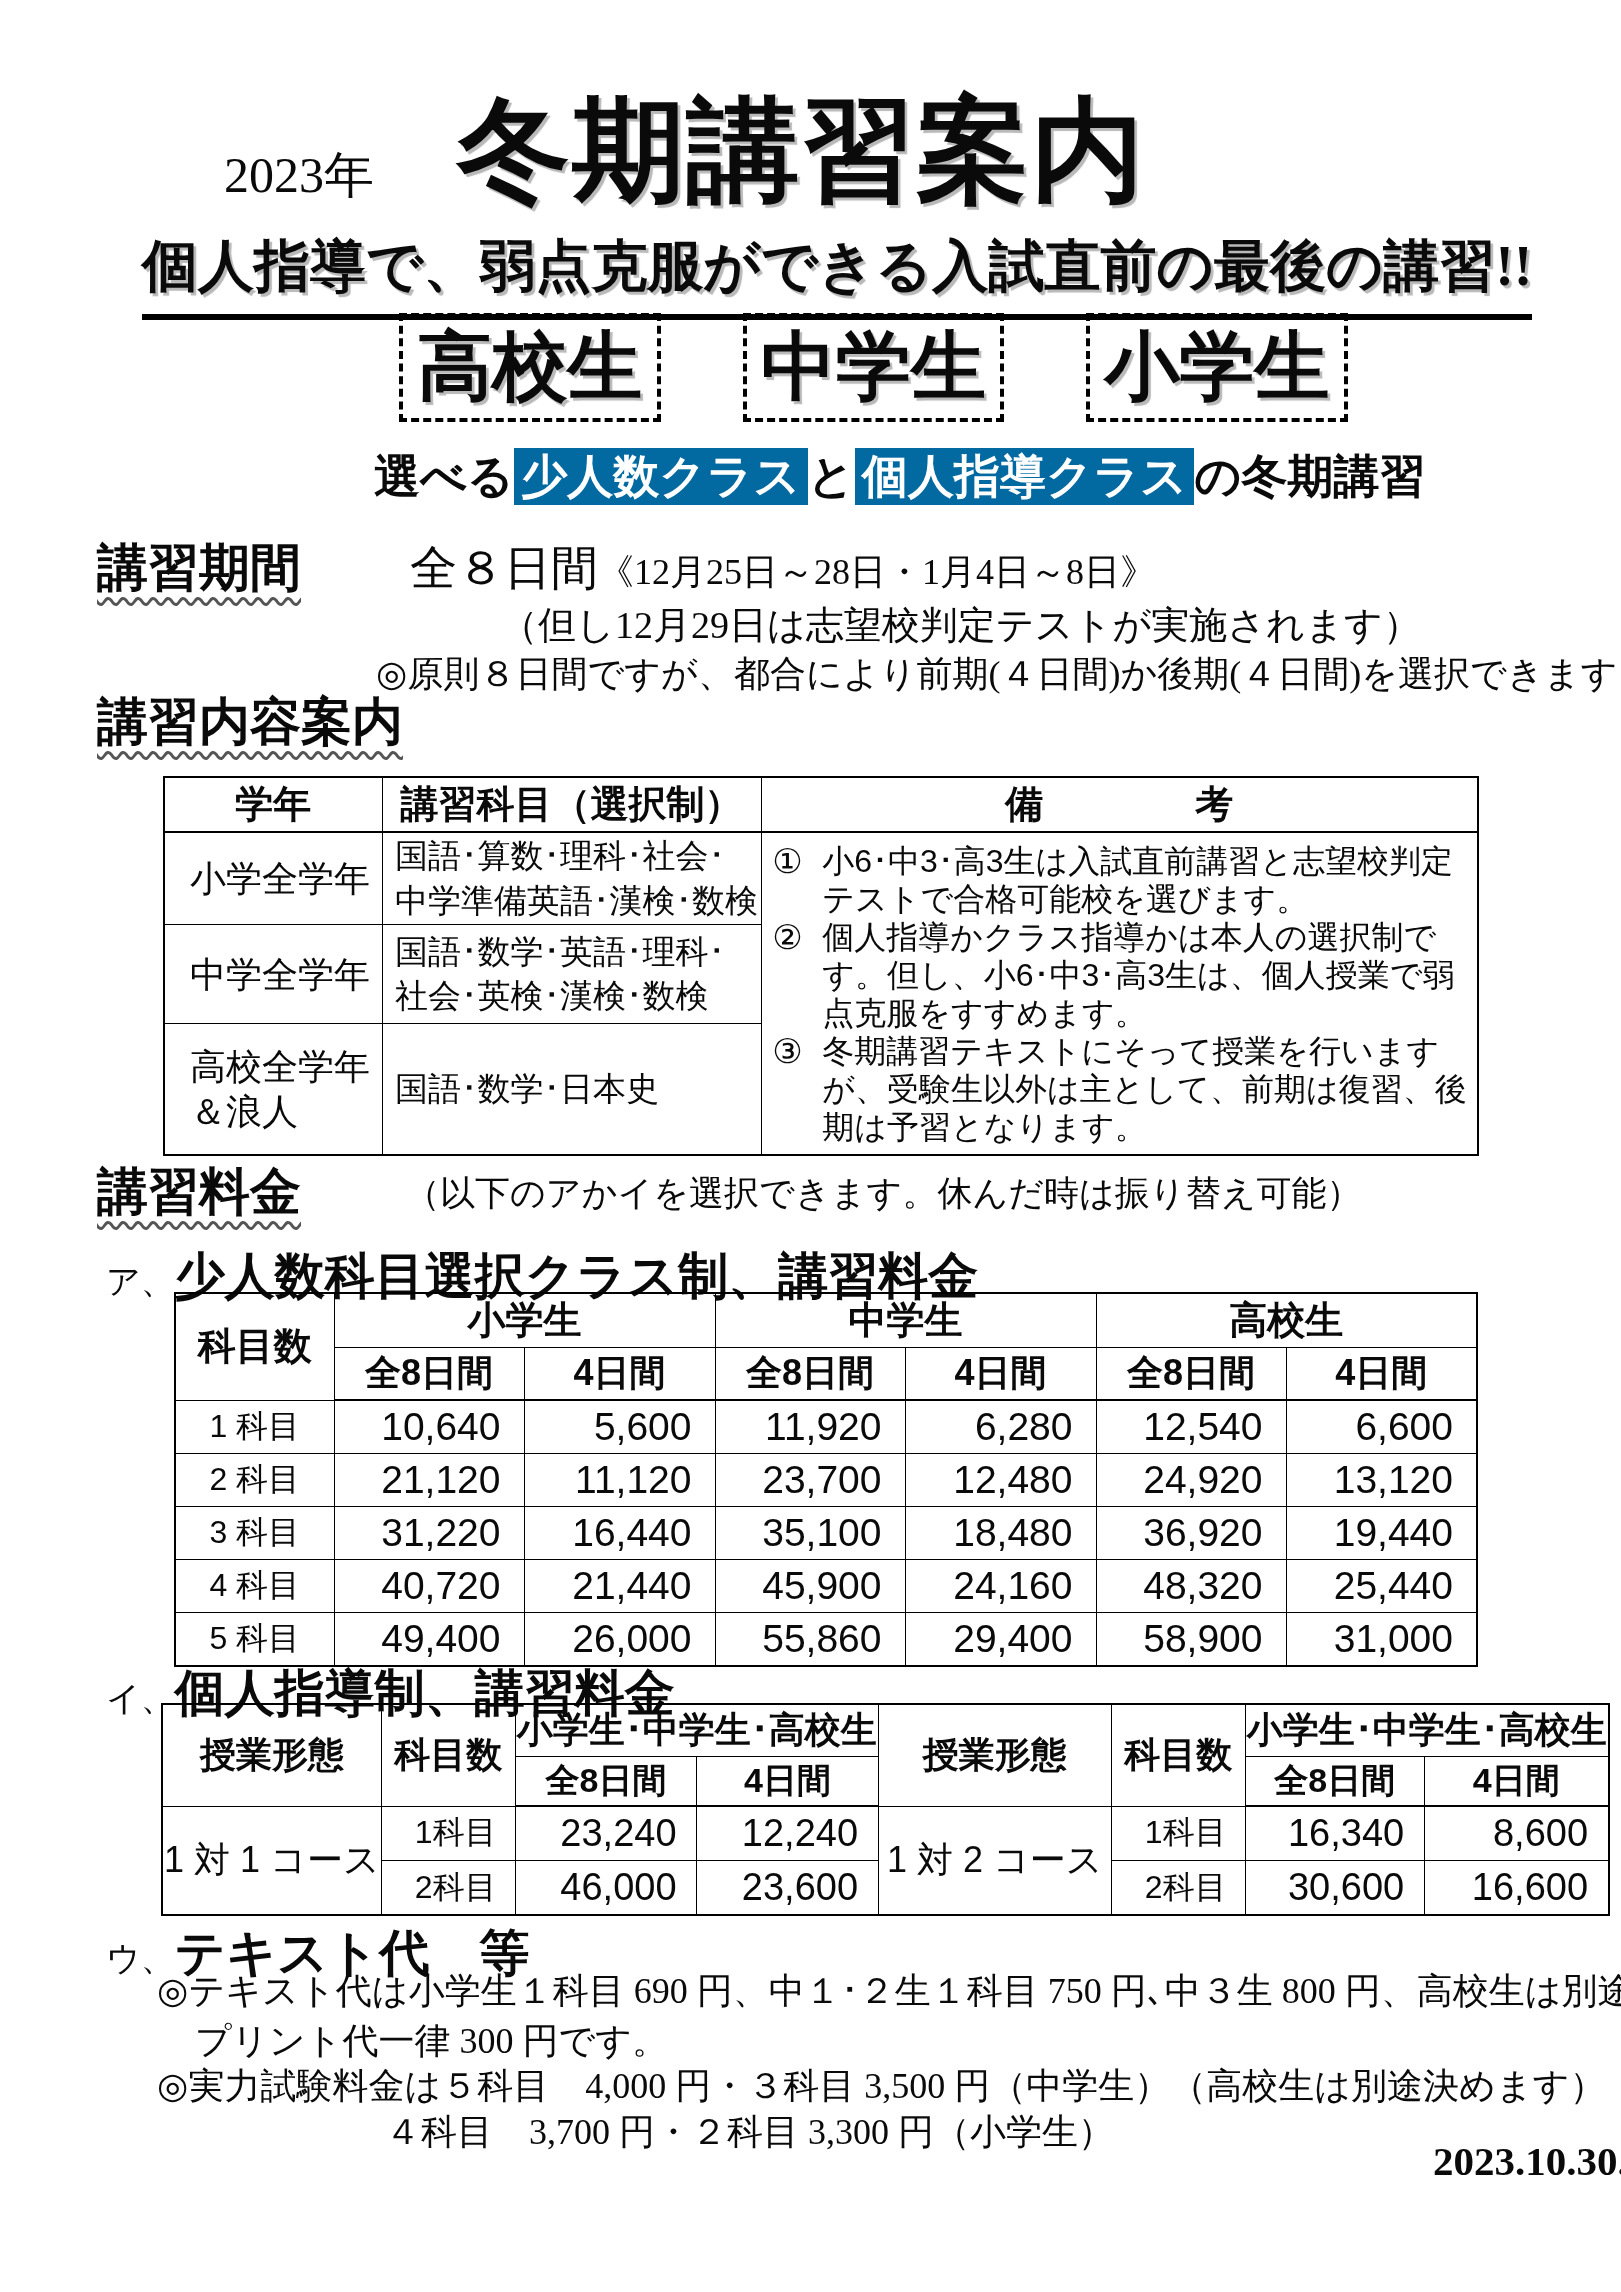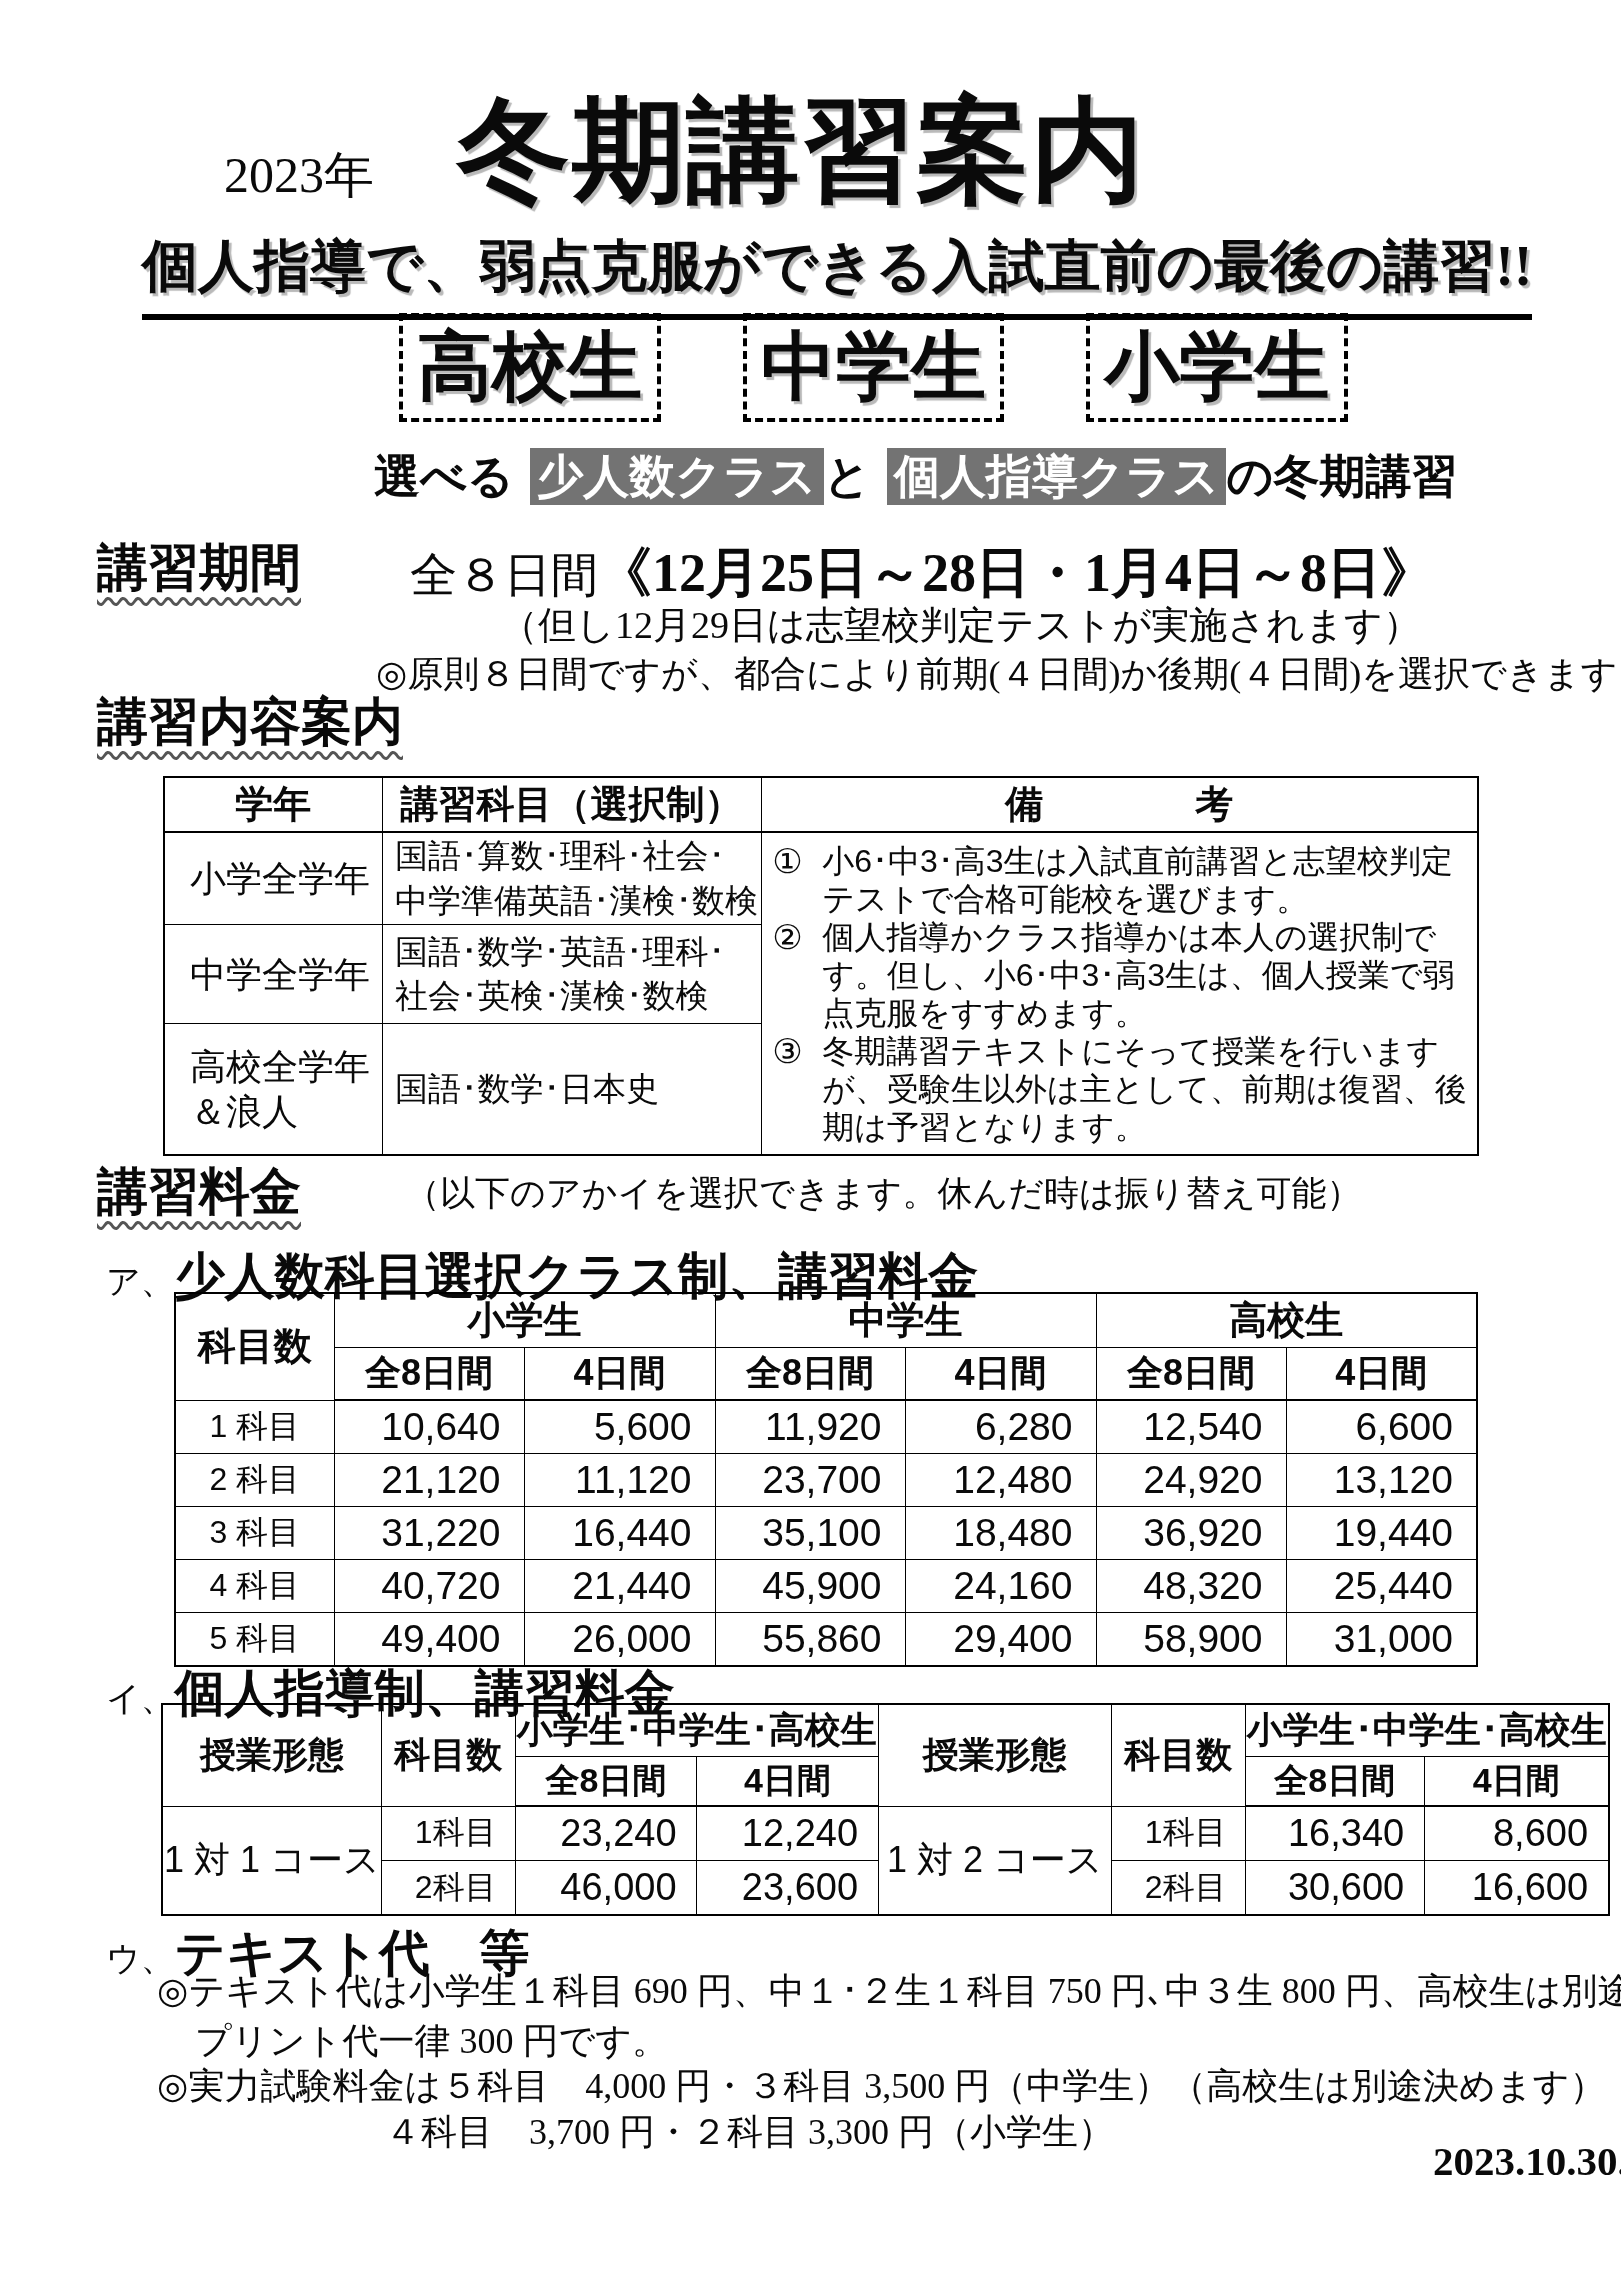--- a/index.html
+++ b/index.html
@@ -10,28 +10,28 @@
   .shadowed{text-shadow:2.7px 2.7px 0.9px #b9b9b9;}
 
   #year{left:224px;top:142px;font-size:50px;}
   #main-title{left:457px;top:75px;font-size:113px;font-weight:900;letter-spacing:1.8px;}
   #subtitle{left:142px;top:229px;font-size:56px;font-weight:bold;border-bottom:6.3px solid #000;padding-bottom:9px;}
 
   #audience-row{left:399px;top:313px;display:flex;gap:82px;}
   .audience-box{border:4.5px dashed #000;padding:7.2px 14.3px;font-size:75px;font-weight:bold;line-height:1.15;}
 
   #tagline{left:374px;top:446px;font-size:46px;font-weight:bold;}
-  .hl{background:#737373;color:#fff;padding:2.7px 7.2px;margin-left:16px;}
+  .hl{background:#0369a1;color:#fff;padding:2.7px 7.2px;}
 
   .wavy{text-decoration-line:underline;text-decoration-style:wavy;text-decoration-thickness:2.7px;text-underline-offset:11.6px;text-decoration-color:#555;}
   .h1{font-size:51px;font-weight:bold;}
 
   #period-heading{left:97px;top:534px;}
   #period-text{left:410px;top:537px;font-size:47px;}
-  #period-dates{font-weight:bold;font-size:54px;}
+  #period-dates{font-weight:normal;font-size:36px;}
   #period-caveat{left:500px;top:600px;font-size:38px;}
   #option-note{left:376px;top:650px;font-size:36px;}
   #content-heading{left:97px;top:688px;}
 
   table{border-collapse:collapse;table-layout:fixed;}
   th,td{border:1.8px solid #000;overflow:hidden;}
   .outer{border:2.7px solid #000;}
 
   #content-table{left:163px;top:776px;}
   #content-table th{height:49px;font-size:38px;font-weight:bold;border-bottom:2.7px solid #000;}

